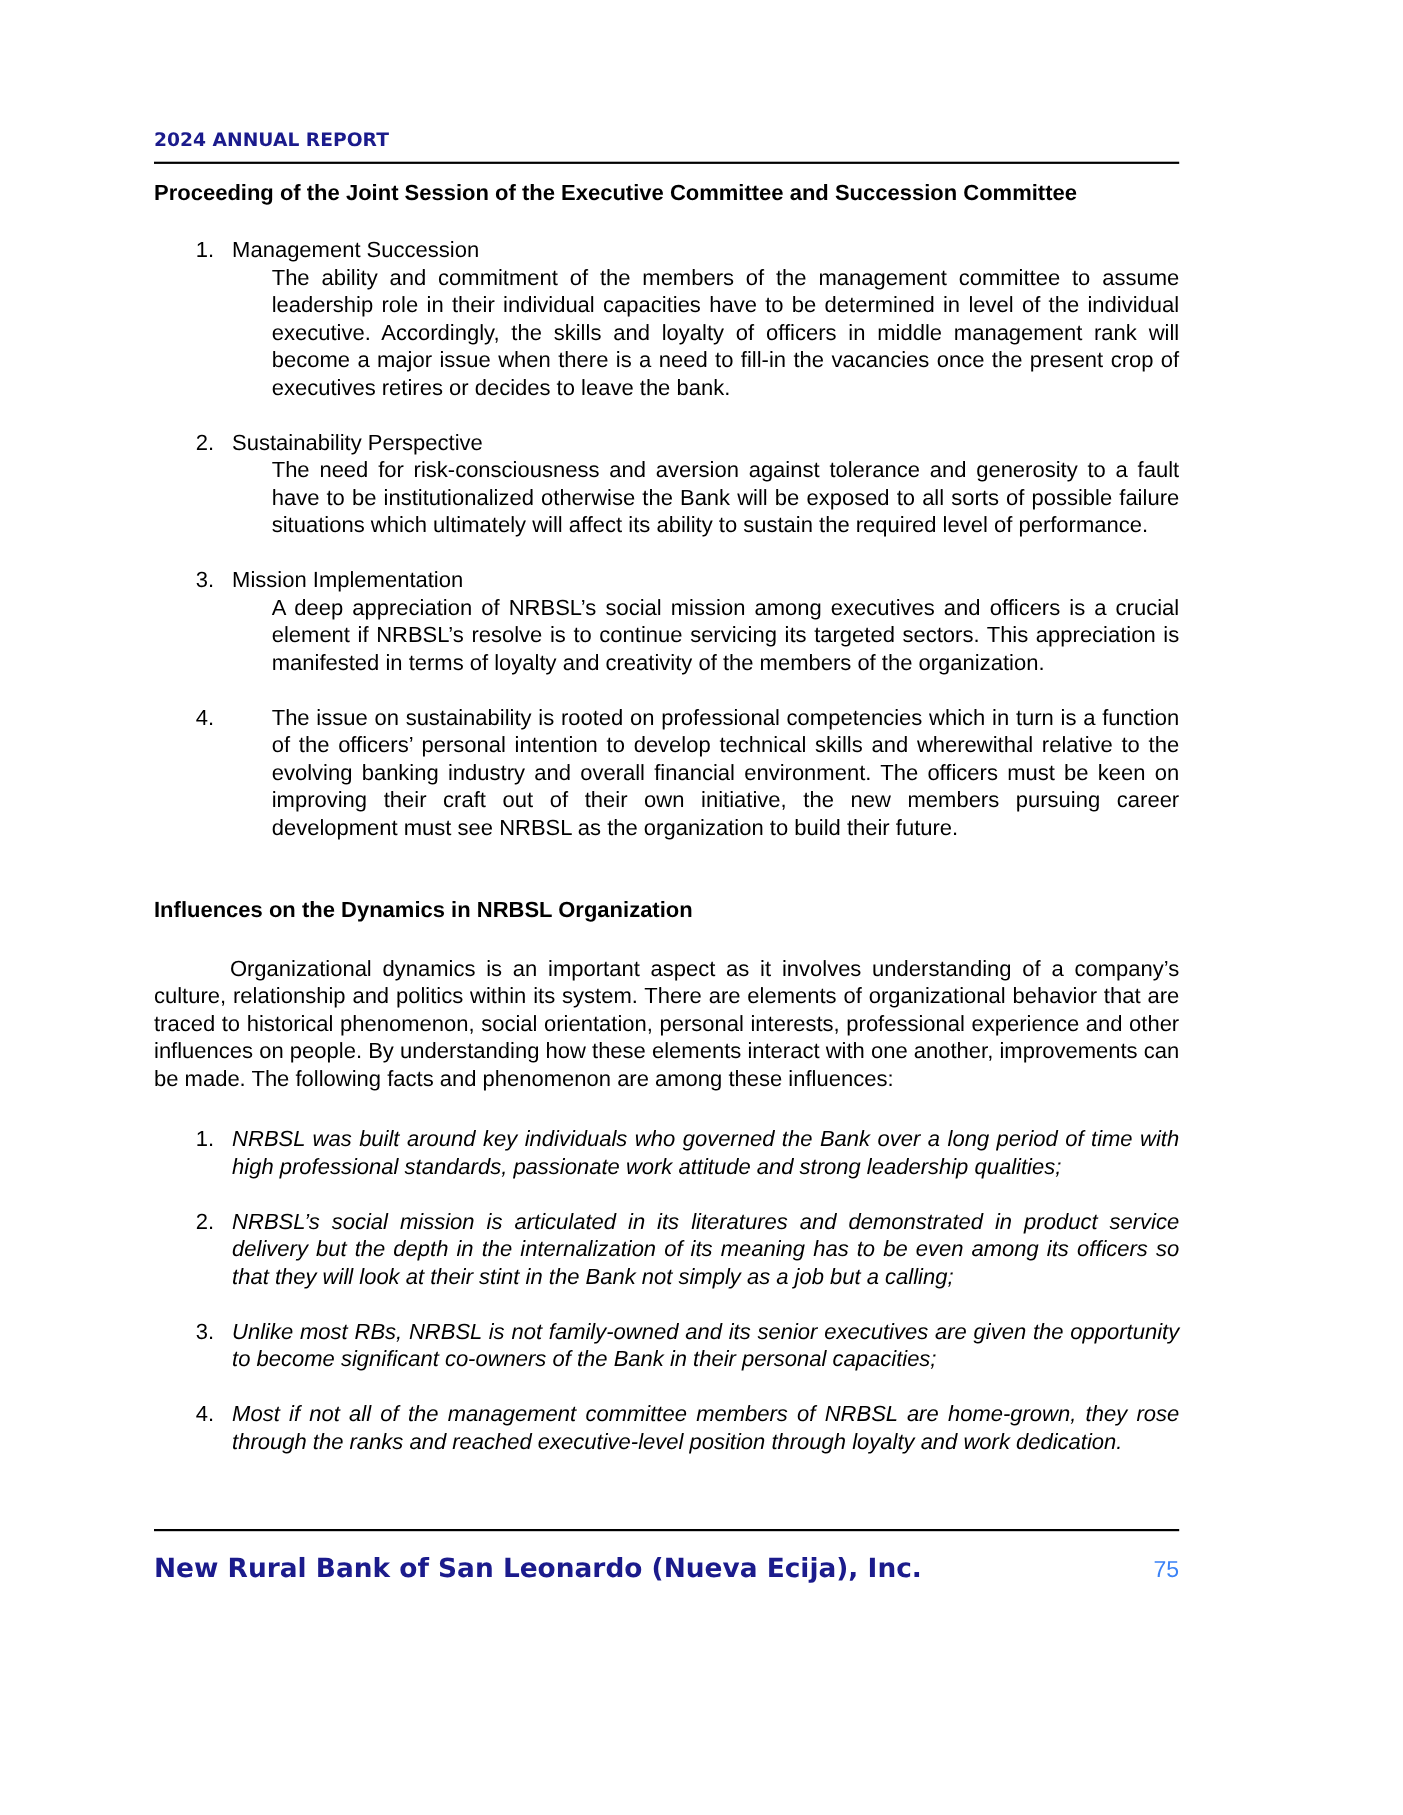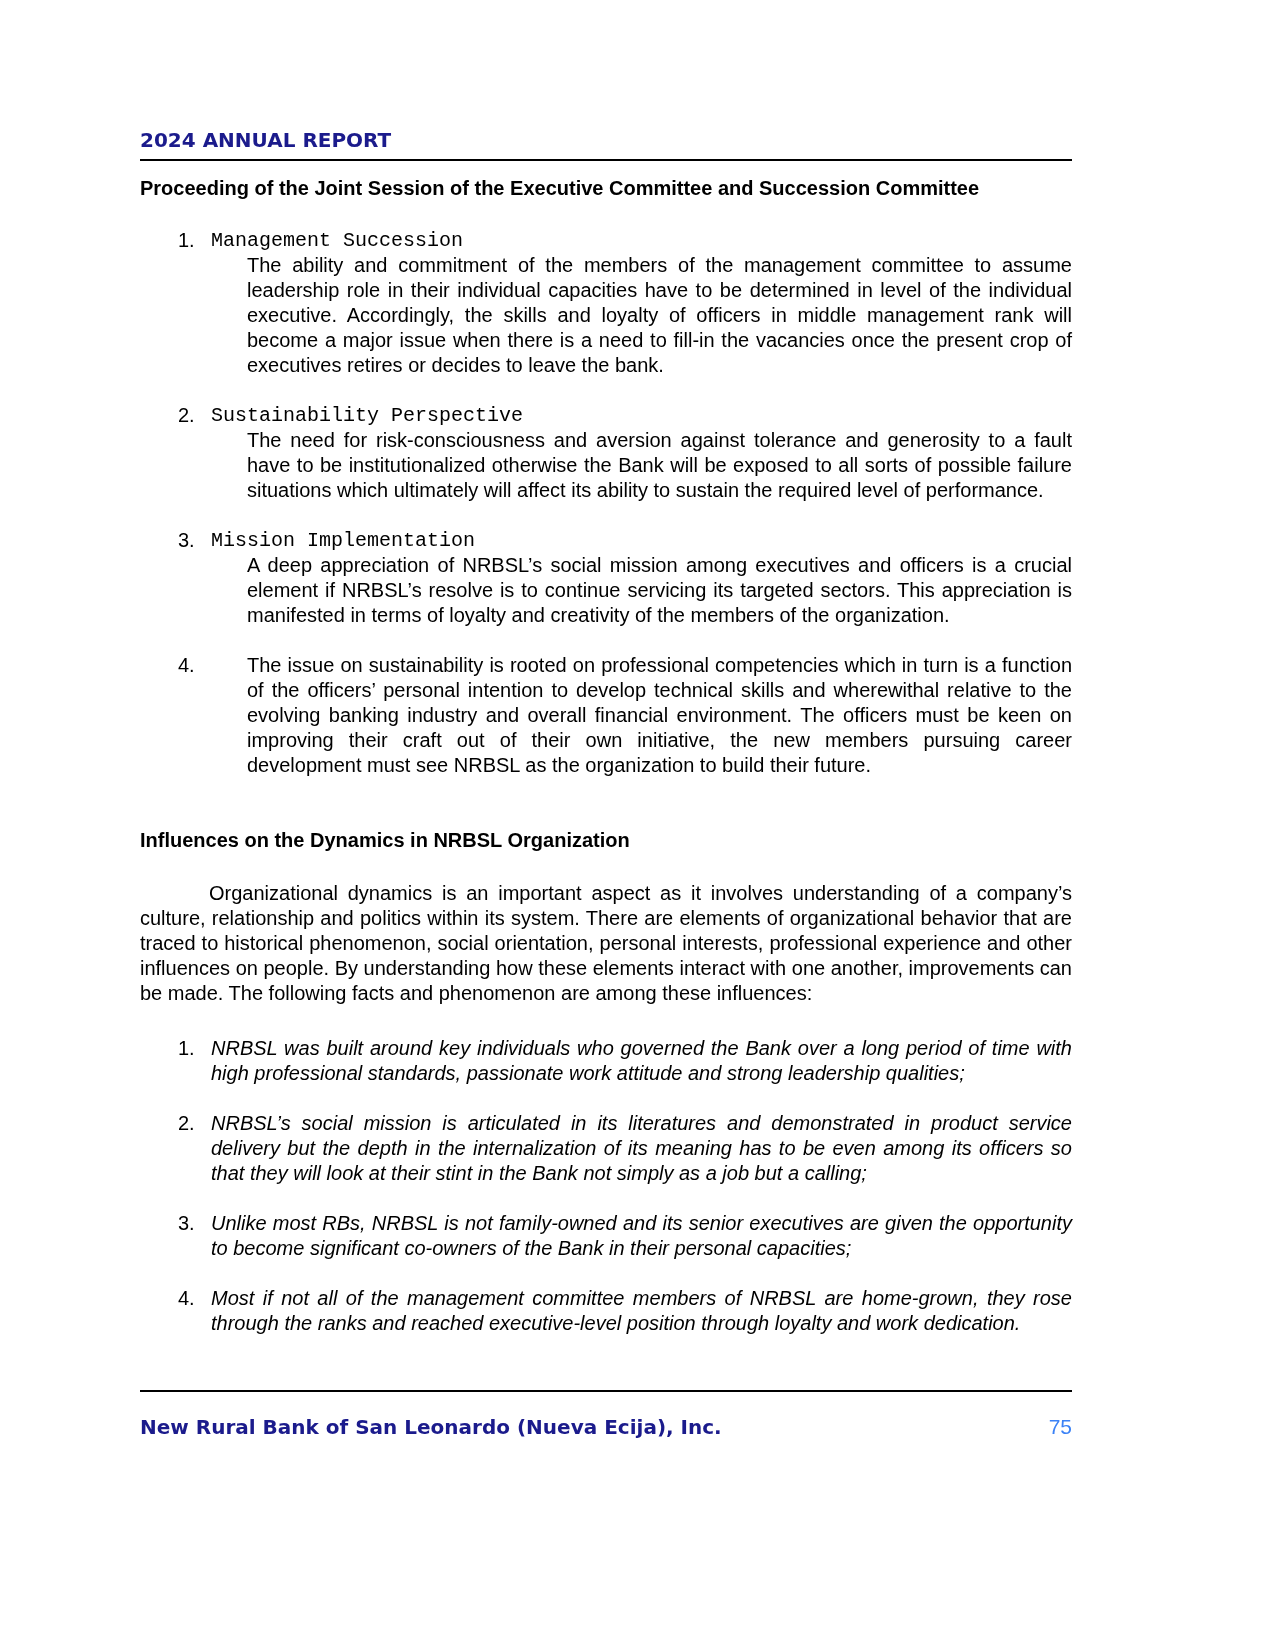--- a/index.html
+++ b/index.html
@@ -20,25 +20,24 @@
   }
   .content {
     position: absolute;
     left: 140px;
     top: 117px;
     width: 932px;
   }
   .report-title {
     font-family: "DejaVu Sans", sans-serif;
     font-weight: bold;
-    font-size: 20px;
+    font-size: 17px;
     line-height: 22px;
     color: #1b1b8c;
     white-space: nowrap;
-    margin-top: 12px;
   }
   .header-rule {
     height: 2px;
     background: #000000;
     margin-top: 8px;
   }
   .doc-heading {
     font-size: 20px;
     font-weight: bold;
     line-height: 25px;
@@ -58,21 +57,20 @@
   .num {
     flex: none;
     width: 33px;
   }
   .item-content {
     flex: 1;
     min-width: 0;
   }
   .item-title {
     line-height: 25px;
-    font-family: Liberation Mono, monospace;
   }
   .item-text {
     margin: 0 0 0 36px;
     text-align: justify;
   }
   .item-text.flush {
     margin-left: 0;
     font-style: italic;
   }
   .influences-heading {
@@ -98,21 +96,21 @@
   }
   .footer-row {
     display: flex;
     justify-content: space-between;
     align-items: baseline;
     margin-top: 22px;
   }
   .bank-name {
     font-family: "DejaVu Sans", sans-serif;
     font-weight: bold;
-    font-size: 20px;
+    font-size: 24px;
     color: #1b1b8c;
   }
   .page-number {
     font-size: 21px;
     color: #3b82f6;
   }
 </style>
 </head>
 <body>
 

